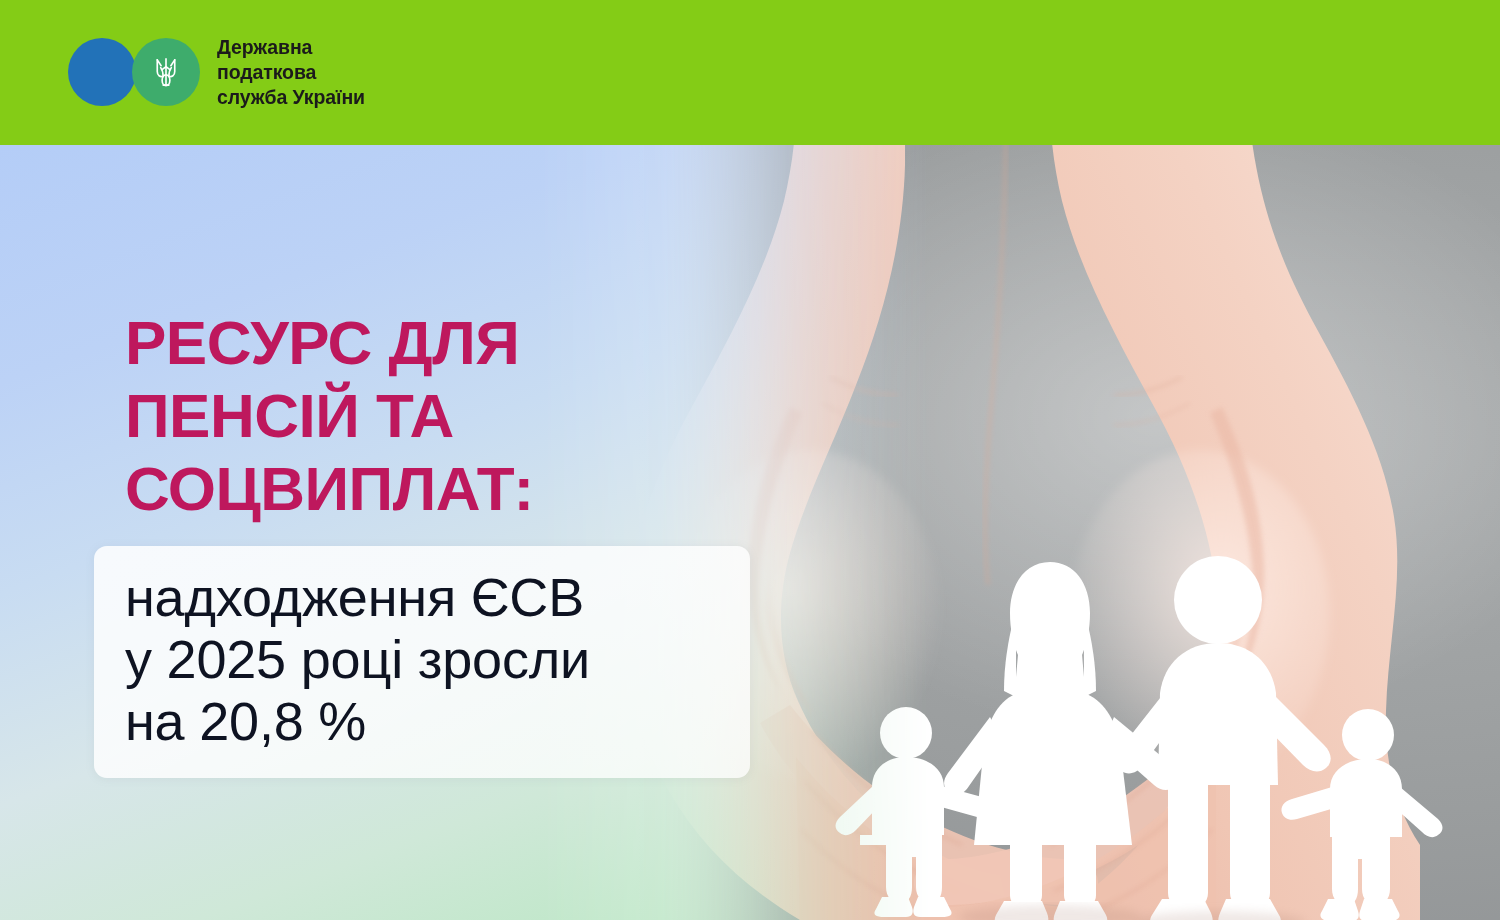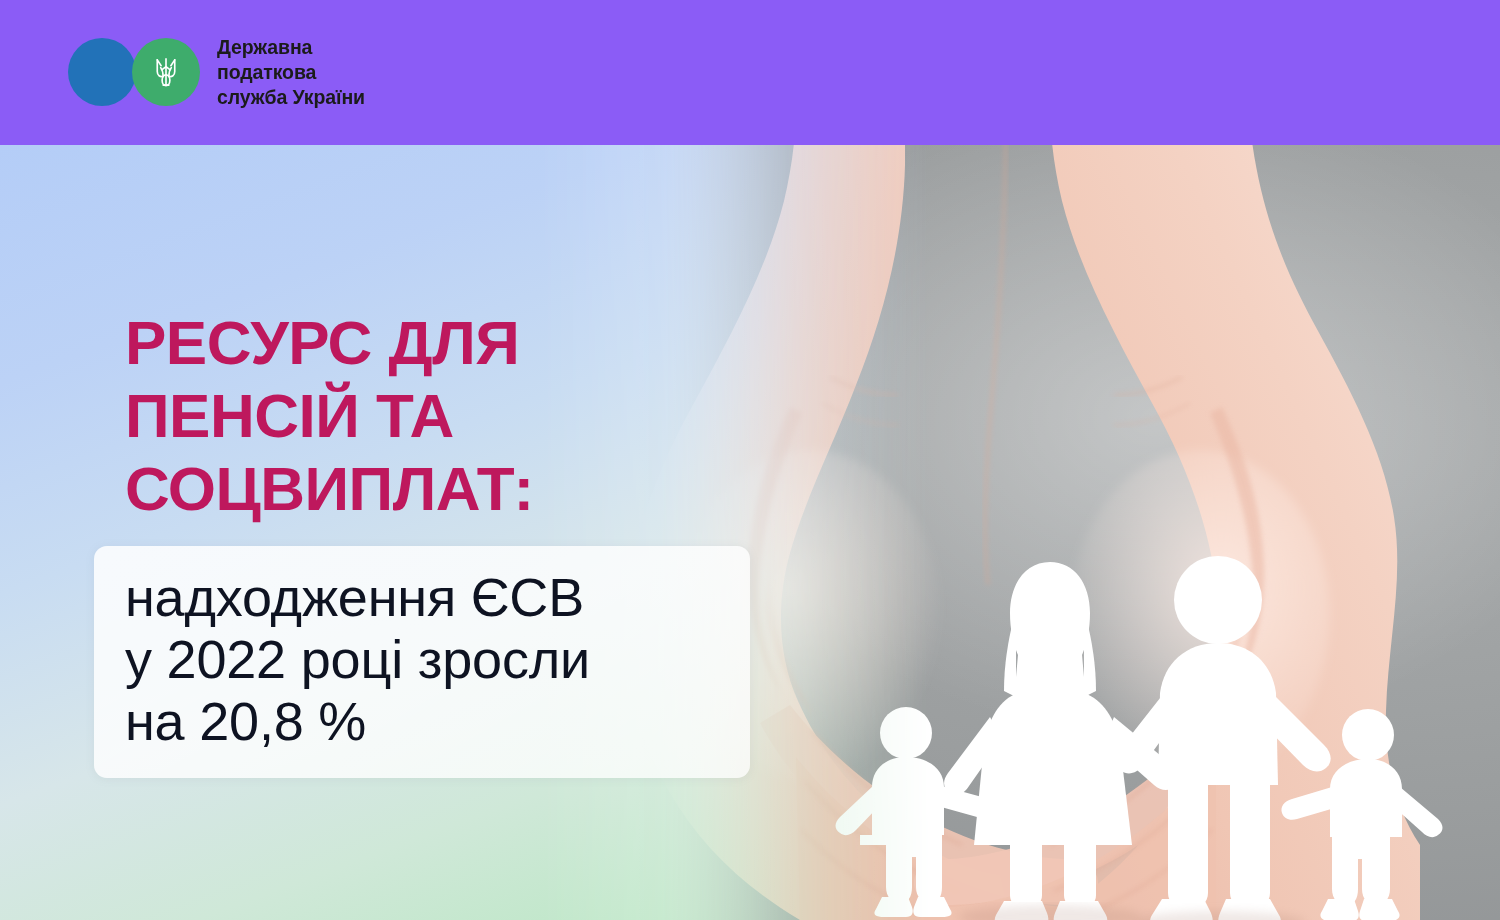--- a/index.html
+++ b/index.html
@@ -16,21 +16,21 @@
     position:relative;
     width:1500px; height:920px;
     overflow:hidden;
     background:#ffffff;
   }
 
   
   .header-band {
     position:absolute; left:0; top:0;
     width:1500px; height:145px;
-    background:#8b5cf6;
+    background:#84cc16;
     z-index:40;
     display:flex; align-items:center;
   }
   .logo { display:flex; align-items:center; margin-left:68px; }
   .logo-marks { position:relative; width:132px; height:68px; flex:0 0 auto; }
   .logo-circle {
     position:absolute; top:0; width:68px; height:68px; border-radius:50%;
   }
   .logo-circle.blue  { left:0;    background:#2272b8; }
   .logo-circle.green { left:64px; background:#3eac6c; display:flex;
@@ -341,21 +341,21 @@
 
   <div class="left-wash"></div>
   <div class="left-color"></div>
 
   <h1 class="headline">РЕСУРС ДЛЯ
 ПЕНСІЙ ТА
 СОЦВИПЛАТ:</h1>
 
   <div class="subpanel"></div>
   <p class="subtitle">надходження ЄСВ
-у 2022 році зросли
+у 2025 році зросли
 на 20,8 %</p>
 
   <header class="header-band">
     <div class="logo">
       <div class="logo-marks">
         <span class="logo-circle blue"></span>
         <span class="logo-circle green">
           <svg class="tryzub" viewBox="0 0 60 70" aria-hidden="true">
             <g fill="none" stroke="#ffffff" stroke-width="3.4" stroke-linecap="round" stroke-linejoin="round">
               <path d="M30,8 L30,62"></path>

